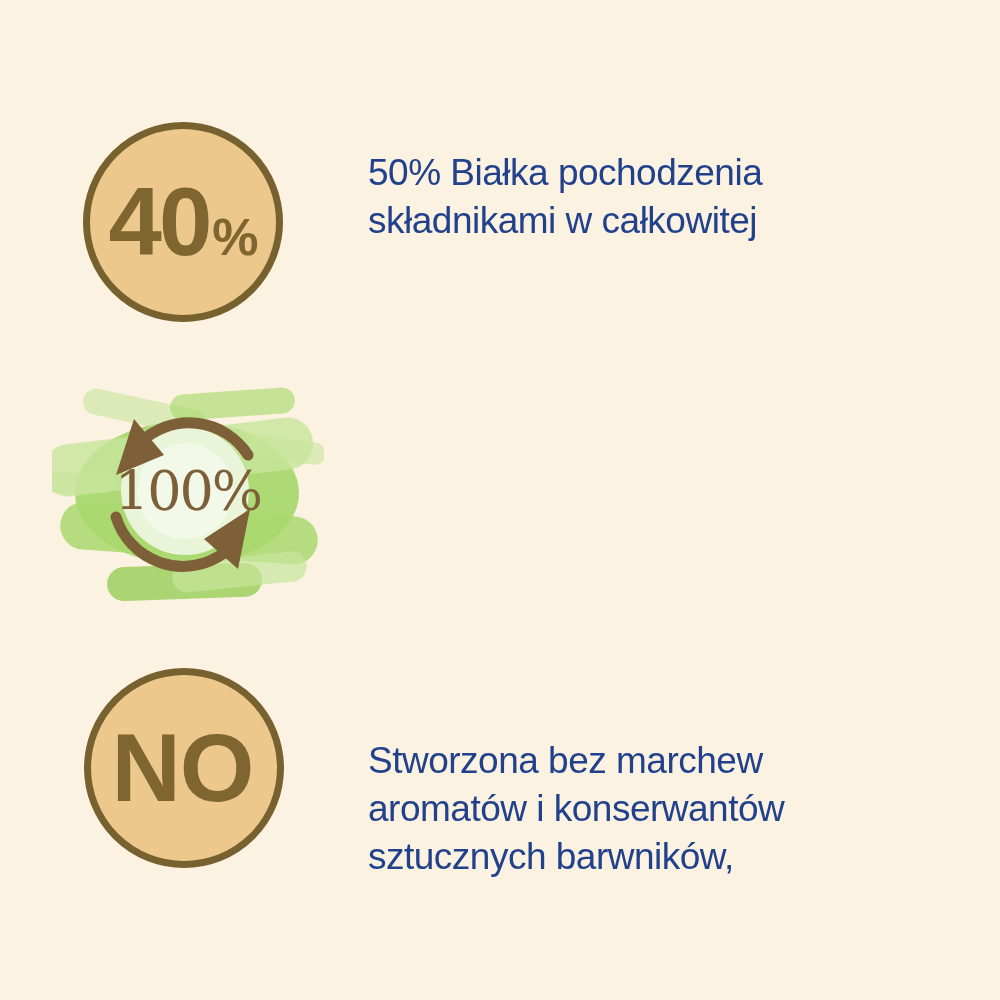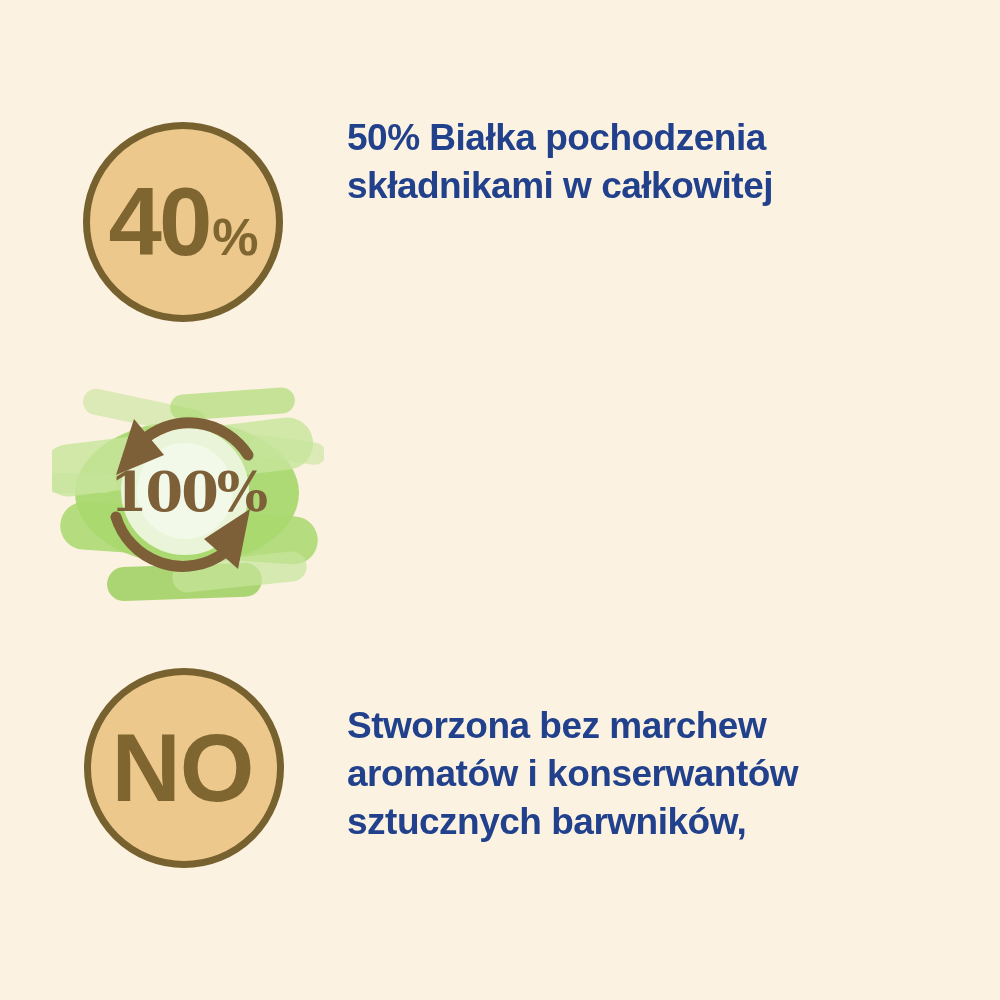--- a/index.html
+++ b/index.html
@@ -45,41 +45,42 @@
     line-height:1;
   }
   .badge-unit{
     font-size:52px;
     line-height:1;
     margin-left:3px;
     letter-spacing:-1px;
   }
   .feature-text{
     position:absolute;
-    left:347px;
+    left:368px;
     width:560px;
     color:var(--text-blue);
-    font-weight:bold;
+    font-weight:normal;
     font-size:37px;
     line-height:48px;
     letter-spacing:-0.5px;
+    margin-top:35px;
   }
   .splash-wrap{
     position:absolute;
     left:52px;top:381px;
     width:272px;height:232px;
   }
   .splash-wrap svg{display:block;width:100%;height:100%;}
   .splash-label{
     position:absolute;
     left:0;top:84px;
     width:272px;
     text-align:center;
     font-family:"DejaVu Serif","Liberation Serif",serif;
-    font-weight:bold;
+    font-weight:normal;
     font-size:54px;
     line-height:1;
     letter-spacing:-2px;
     color:var(--arrow-brown);
   }
 </style>
 </head>
 <body>
 
 <div class="canvas">

